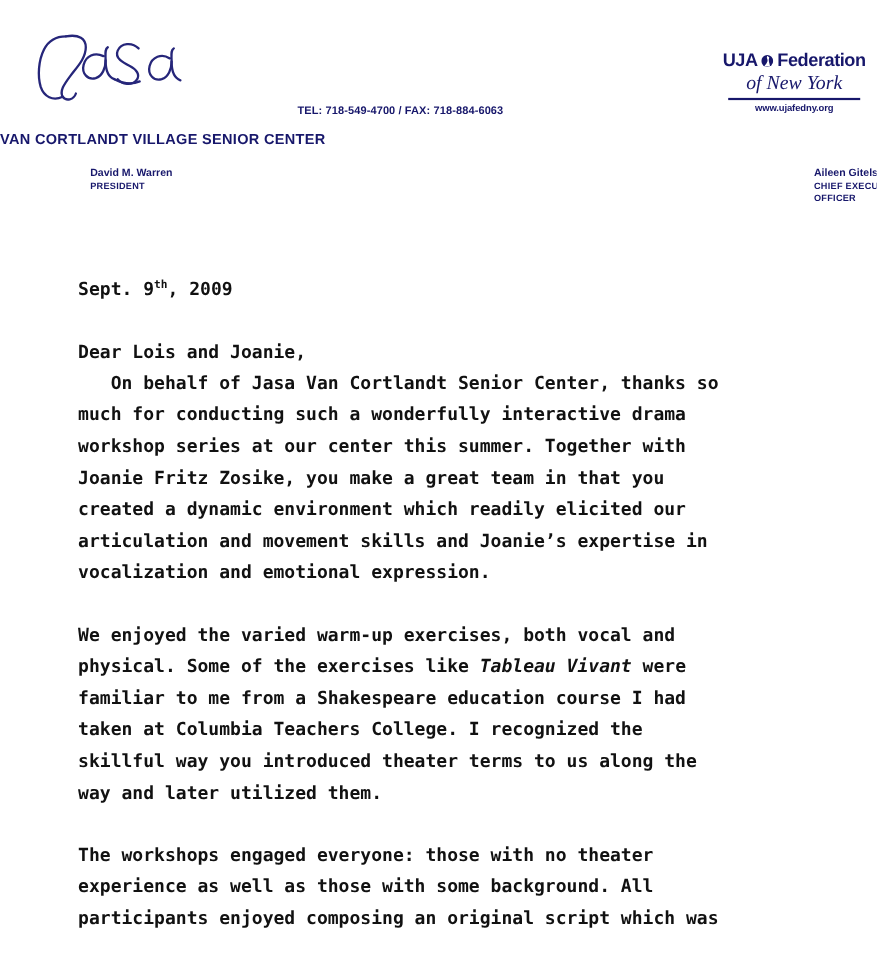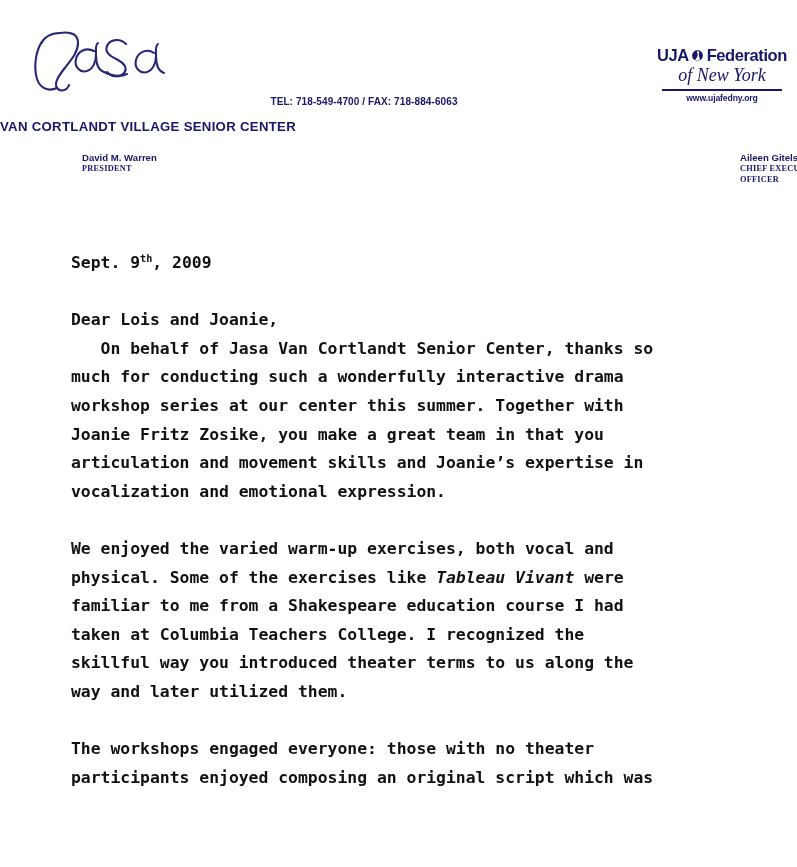--- a/index.html
+++ b/index.html
@@ -134,21 +134,20 @@
     font-weight: bold;
     line-height: 1.25;
     white-space: nowrap;
   }
   .officer-title {
     font-size: 8.3px;
     font-weight: bold;
     line-height: 1.3;
     letter-spacing: 0.25px;
     white-space: nowrap;
-    font-family: Liberation Serif, serif;
   }
 
   
   .letter-body {
     position: absolute;
     left: 71px;
     top: 249px;
     width: 660px;
     font-family: "DejaVu Sans Mono", monospace;
     font-size: 16.4px;
@@ -236,32 +235,34 @@
     <div class="letter-line"><span>Sept. 9</span><span class="sup">th</span><span>, 2009</span></div>
 
     <div class="blank-line"></div>
 
     <div class="letter-line">Dear Lois and Joanie,</div>
 
     <div class="letter-line">   On behalf of Jasa Van Cortlandt Senior Center, thanks so</div>
     <div class="letter-line">much for conducting such a wonderfully interactive drama</div>
     <div class="letter-line">workshop series at our center this summer. Together with</div>
     <div class="letter-line">Joanie Fritz Zosike, you make a great team in that you</div>
+    <div class="letter-line">created a dynamic environment which readily elicited our</div>
     <div class="letter-line">articulation and movement skills and Joanie’s expertise in</div>
     <div class="letter-line">vocalization and emotional expression.</div>
 
     <div class="blank-line"></div>
 
     <div class="letter-line">We enjoyed the varied warm-up exercises, both vocal and</div>
     <div class="letter-line"><span>physical. Some of the exercises like </span><span class="ital">Tableau Vivant</span><span> were</span></div>
     <div class="letter-line">familiar to me from a Shakespeare education course I had</div>
     <div class="letter-line">taken at Columbia Teachers College. I recognized the</div>
     <div class="letter-line">skillful way you introduced theater terms to us along the</div>
     <div class="letter-line">way and later utilized them.</div>
 
     <div class="blank-line"></div>
 
     <div class="letter-line">The workshops engaged everyone: those with no theater</div>
+    <div class="letter-line">experience as well as those with some background. All</div>
     <div class="letter-line">participants enjoyed composing an original script which was</div>
 
   </div>
 
 </div>
 
 </body></html>

